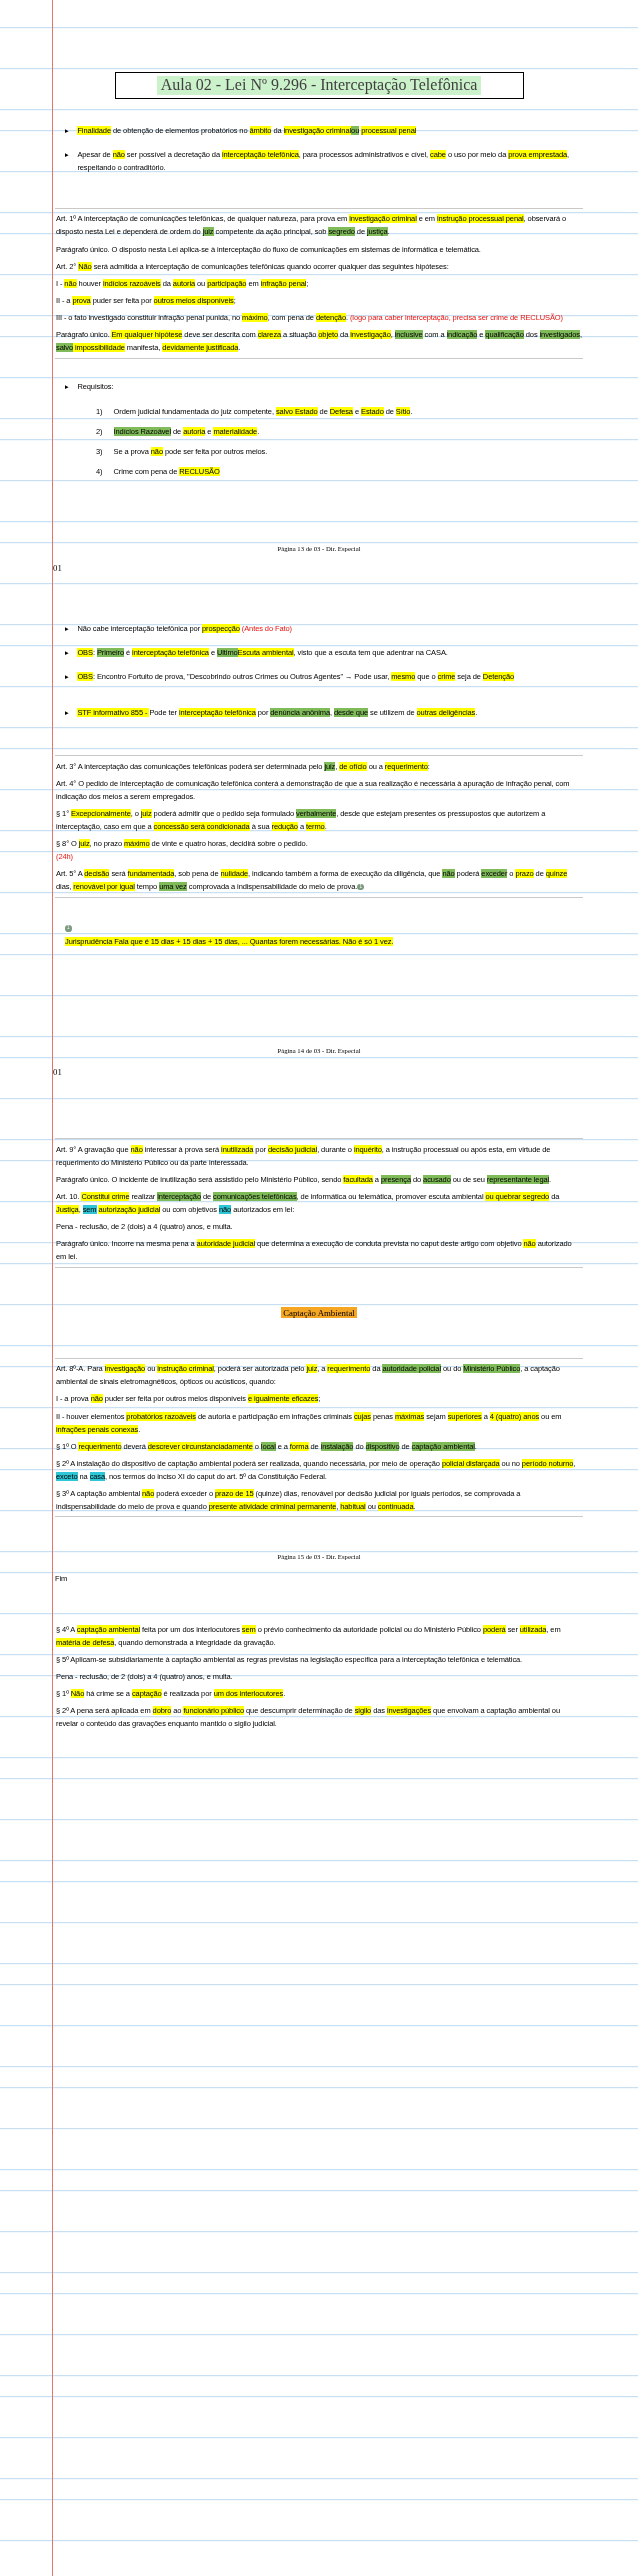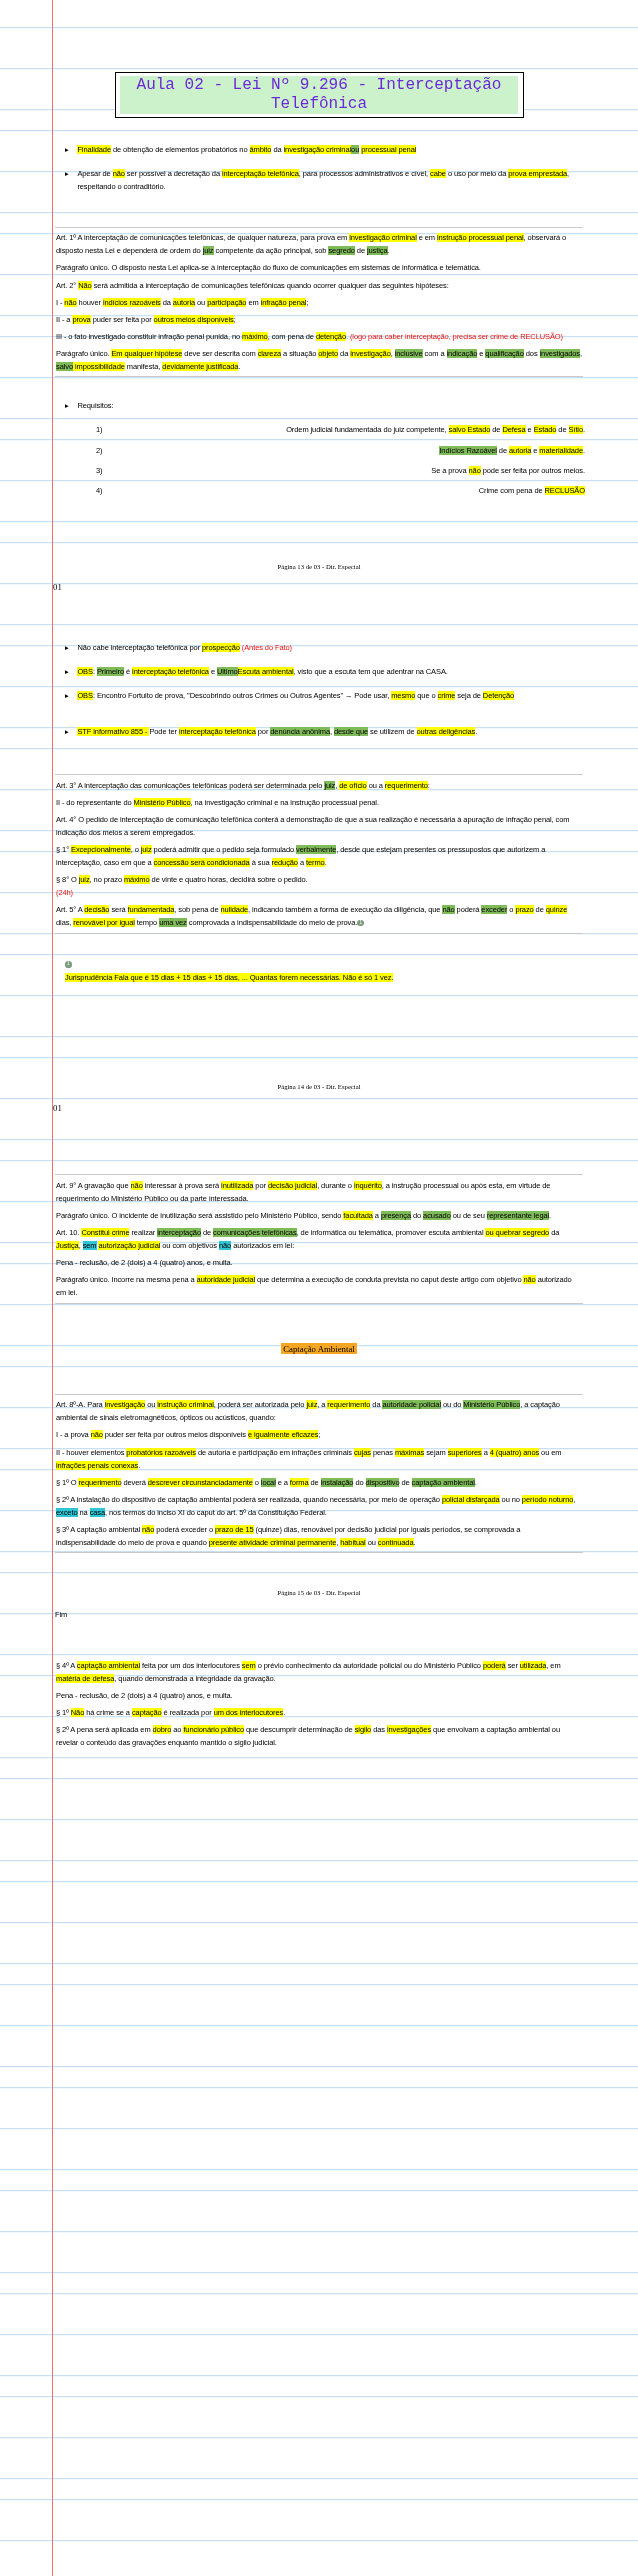--- a/index.html
+++ b/index.html
@@ -66,25 +66,25 @@
     margin: 0 auto;
     width: 409px;
     border: 1.5px solid #000;
     background: #ffffff;
     padding: 3.1px 4.1px;
     text-align: center;
   }
   .title-card .title-inner {
     display: inline-block;
     background: #ccf2cc;
-    font-family: Liberation Mono, monospace;
+    font-family: Liberation Serif, serif;
     font-size: 16px;
     line-height: 1.18;
     letter-spacing: 0px;
-    color: #6d28d9;
+    color: #404040;
     padding: 0 4px;
   }
 
   
   .bullet {
     display: flex;
     margin: 0 0 0 65px;
     max-width: 520px;
   }
   .bullet .tri {
@@ -95,21 +95,21 @@
     color: #000;
   }
   .bullet .btxt { flex: 1 1 auto; }
 
   .numlist {
     margin: 0 0 0 96px;
     max-width: 489px;
   }
   .numrow { display: flex; margin-bottom: 1.5px; }
   .numrow .num { flex: 0 0 17.5px; }
-  .numrow .ntxt { flex: 1 1 auto; text-align: right; }
+  .numrow .ntxt { flex: 1 1 auto; }
 
   
   .sec-head {
     text-align: center;
   }
   .sec-head span {
     background: #f5a623;
     font-family: "Liberation Serif", serif;
     font-size: 8.8px;
     padding: 0.5px 2.1px;
@@ -242,21 +242,20 @@
 
     <div class="spacer" style="height:23px"></div>
     <div class="bullet body-text">
       <span class="tri">▸</span>
       <span class="btxt"><span class="hl-y">STF informativo 855 - </span><span>Pode ter </span><span class="hl-y">interceptação telefônica</span><span> por </span><span class="hl-g">denúncia anônima</span><span>, </span><span class="hl-g">desde que</span><span> se utilizem de </span><span class="hl-y">outras deligências</span><span>.</span></span>
     </div>
 
     <div class="spacer" style="height:19.6px"></div>
     <div class="law-box body-text">
       <p><span>Art. 3° A interceptação das comunicações telefônicas poderá ser determinada pelo </span><span class="hl-g">juiz</span><span>, </span><span class="hl-y">de ofício</span><span> ou a </span><span class="hl-y">requerimento</span><span>:</span></p>
-      <p><span>II - do representante do </span><span class="hl-y">Ministério Público</span><span>, na investigação criminal e na instrução processual penal.</span></p>
       <p>Art. 4° O pedido de interceptação de comunicação telefônica conterá a demonstração de que a sua realização é necessária à apuração de infração penal, com indicação dos meios a serem empregados.</p>
       <p><span>§ 1° </span><span class="hl-y">Excepcionalmente</span><span>, o </span><span class="hl-y">juiz</span><span> poderá admitir que o pedido seja formulado </span><span class="hl-g">verbalmente</span><span>, desde que estejam presentes os pressupostos que autorizem a interceptação, caso em que a </span><span class="hl-y">concessão será condicionada</span><span> à sua </span><span class="hl-y">redução</span><span> a </span><span class="hl-y">termo</span><span>.</span></p>
       <p><span>§ 8° O </span><span class="hl-y">juiz</span><span>, no prazo </span><span class="hl-y">máximo</span><span> de vinte e quatro horas, decidirá sobre o pedido.</span><br><span class="red">(24h)</span></p>
       <p><span>Art. 5° A </span><span class="hl-y">decisão</span><span> será </span><span class="hl-y">fundamentada</span><span>, sob pena de </span><span class="hl-y">nulidade</span><span>, indicando também a forma de execução da diligência, que </span><span class="hl-g">não</span><span> poderá </span><span class="hl-g">exceder</span><span> o </span><span class="hl-y">prazo</span><span> de </span><span class="hl-y">quinze</span><span> dias, </span><span class="hl-y">renovável por igual</span><span> tempo </span><span class="hl-g">uma vez</span><span> comprovada a indispensabilidade do meio de prova.</span><span class="fn">1</span></p>
     </div>
 
     <div class="spacer" style="height:21.6px"></div>
     <div class="fn-line body-text">
       <span class="fn-mark"><span class="fn">1</span></span>
       <span class="fn-txt"><span class="hl-y">Jurisprudência Fala que é 15 dias + 15 dias + 15 dias, ... Quantas forem necessárias. Não é só 1 vez.</span></span>
@@ -292,20 +291,21 @@
     </div>
 
     <div class="spacer" style="height:36px"></div>
     <div class="page-footer">Página 15 de 03 - Dir. Especial</div>
     <div class="spacer" style="height:11.3px"></div>
     <div class="fim body-text">Fim</div>
 
     <div class="spacer" style="height:18.5px"></div>
     <div class="law-box body-text" style="border:none">
       <p><span>§ 4º A </span><span class="hl-y">captação ambiental</span><span> feita por um dos interlocutores </span><span class="hl-y">sem</span><span> o prévio conhecimento da autoridade policial ou do Ministério Público </span><span class="hl-y">poderá</span><span> ser </span><span class="hl-y">utilizada</span><span>, em </span><span class="hl-y">matéria de defesa</span><span>, quando demonstrada a integridade da gravação.</span></p>
+      <p>§ 5º Aplicam-se subsidiariamente à captação ambiental as regras previstas na legislação específica para a interceptação telefônica e telemática.</p>
       <p class="center-line">Pena - reclusão, de 2 (dois) a 4 (quatro) anos, e multa.</p>
       <p><span>§ 1º </span><span class="hl-y">Não</span><span> há crime se a </span><span class="hl-y">captação</span><span> é realizada por </span><span class="hl-y">um dos interlocutores</span><span>.</span></p>
       <p><span>§ 2º A pena será aplicada em </span><span class="hl-y">dobro</span><span> ao </span><span class="hl-y">funcionário público</span><span> que descumprir determinação de </span><span class="hl-y">sigilo</span><span> das </span><span class="hl-y">investigações</span><span> que envolvam a captação ambiental ou revelar o conteúdo das gravações enquanto mantido o sigilo judicial.</span></p>
     </div>
 
     <div class="spacer" style="height:938px"></div>
 
   </div>
 </div>
 

